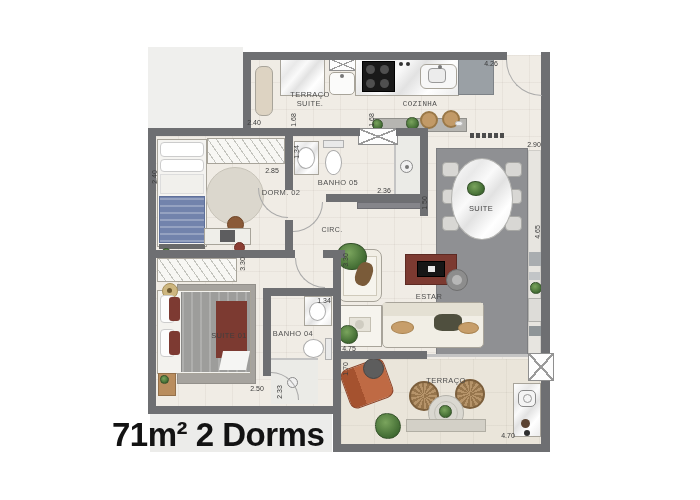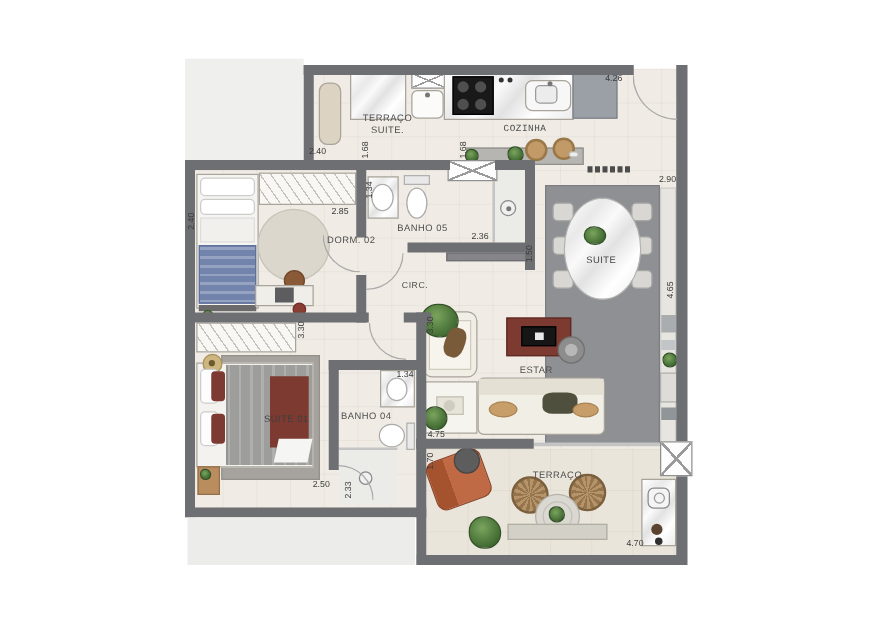--- a/index.html
+++ b/index.html
@@ -232,14 +232,15 @@
   <div class="dim v" style="left:154px;top:177px;">2.40</div>
   <div class="dim v" style="left:242px;top:264px;">3.30</div>
   <div class="dim v" style="left:345px;top:260px;">3.30</div>
   <div class="dim" style="left:324px;top:300px;">1.34</div>
   <div class="dim" style="left:349px;top:348px;">4.75</div>
   <div class="dim v" style="left:345px;top:369px;">1.70</div>
   <div class="dim" style="left:257px;top:388px;">2.50</div>
   <div class="dim v" style="left:279px;top:392px;">2.33</div>
   <div class="dim" style="left:508px;top:435px;">4.70</div>
 
+  <div id="title">71m² 2 Dorms</div>
 
 </div>
 
 </body></html>

